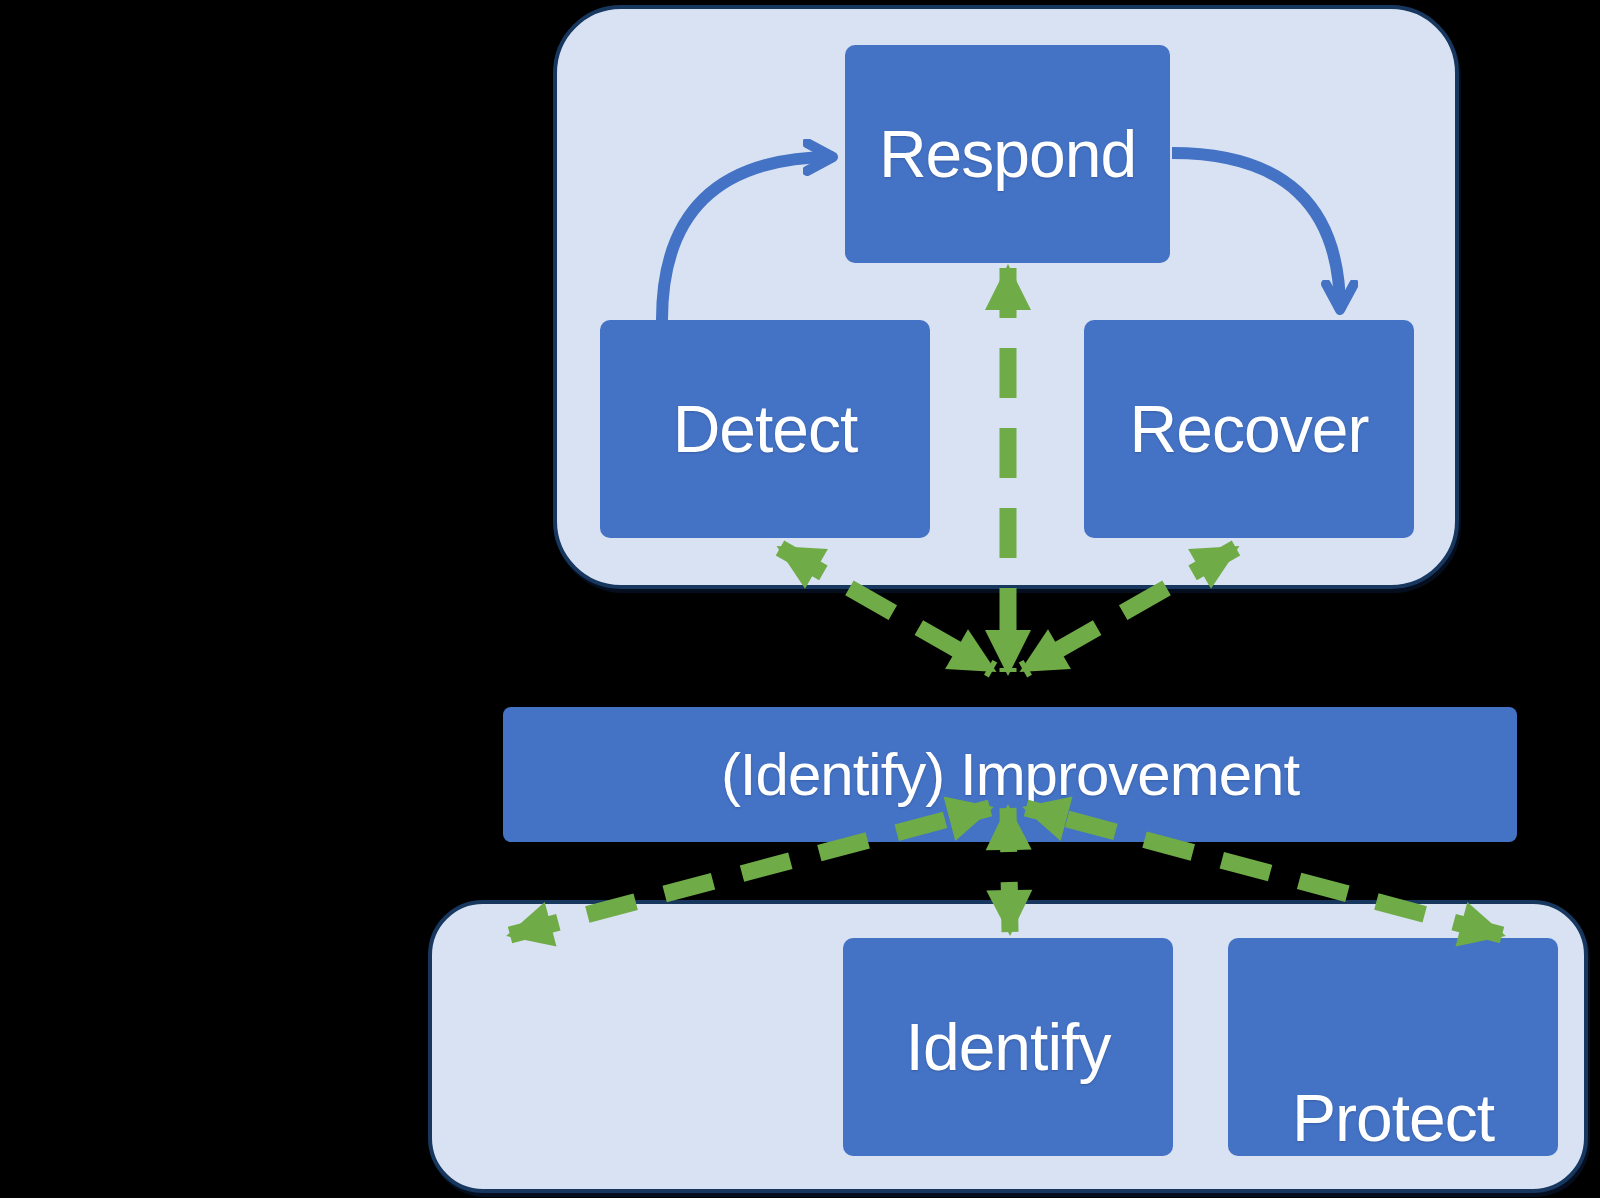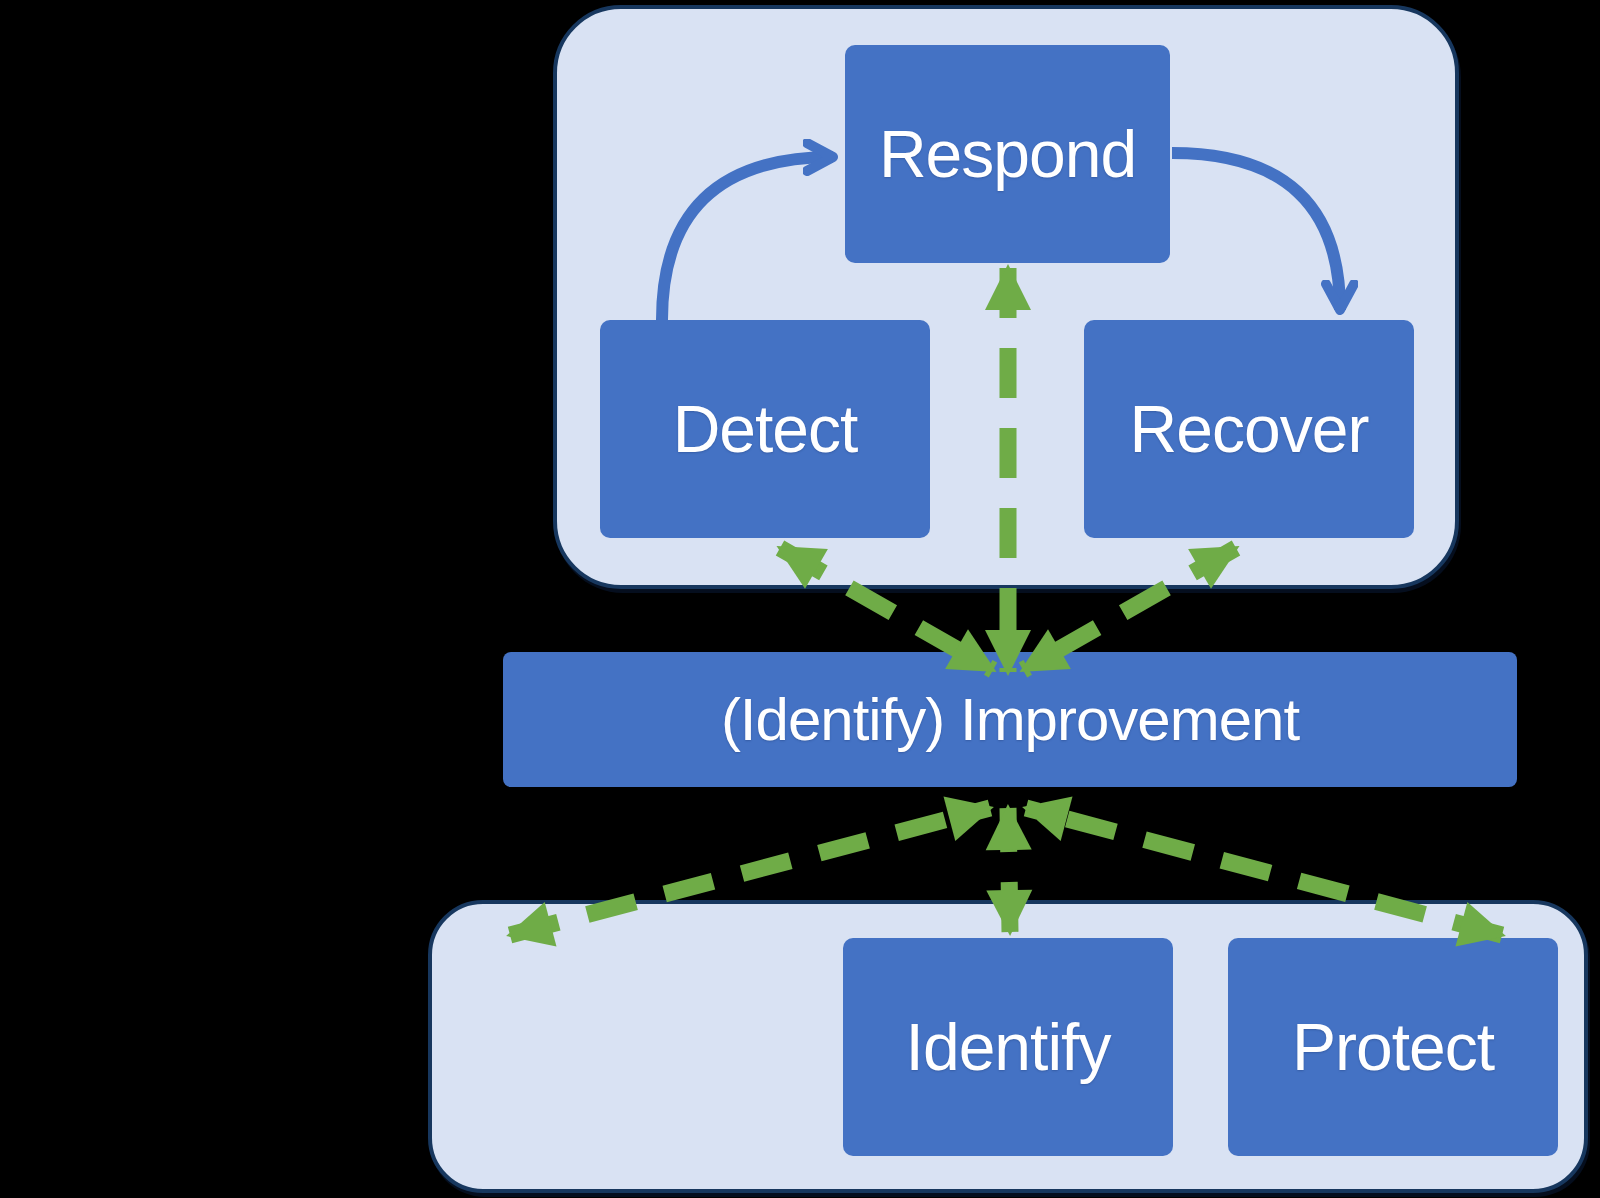--- a/index.html
+++ b/index.html
@@ -16,23 +16,23 @@
   .node{
     position:absolute;background:#4472C4;border-radius:10px;color:#fff;
     display:flex;align-items:center;justify-content:center;
     font-size:66px;letter-spacing:-1px;text-shadow:0 1px 2px rgba(30,55,110,.35);
   }
   .node.respond{left:845px;top:45px;width:325px;height:218px;}
   .node.detect{left:600px;top:320px;width:330px;height:218px;}
   .node.recover{left:1084px;top:320px;width:330px;height:218px;}
   .node.govern{left:458px;top:938px;width:330px;height:218px;}
   .node.identify{left:843px;top:938px;width:330px;height:218px;text-align:right;}
-  .node.protect{left:1228px;top:938px;width:330px;height:218px;}
+  .node.protect{left:1228px;top:938px;width:330px;height:218px;align-items:flex-end;}
   .bar{
-    position:absolute;left:503px;top:652px;width:1014px;height:135px;
+    position:absolute;left:503px;top:707px;width:1014px;height:135px;
     background:#4472C4;border-radius:8px;color:#fff;
     display:flex;align-items:center;justify-content:center;
     font-size:60px;letter-spacing:-1px;text-shadow:0 1px 2px rgba(30,55,110,.35);
   }
   svg.arrows{position:absolute;left:0;top:0;pointer-events:none;}
   .greenline{stroke:#6FAC47;stroke-width:17;stroke-dasharray:50 30;fill:none;}
   .bluearc{stroke:#4472C4;stroke-width:12;fill:none;}
 </style>
 </head>
 <body>

